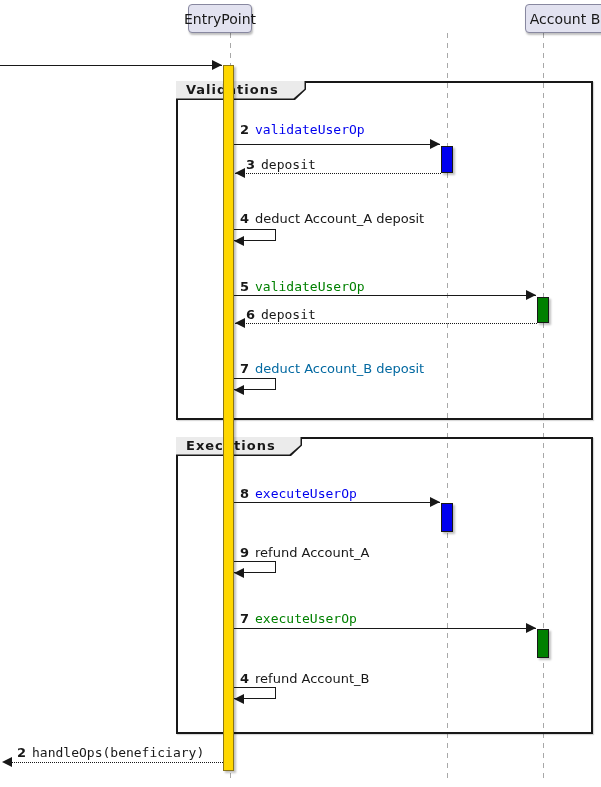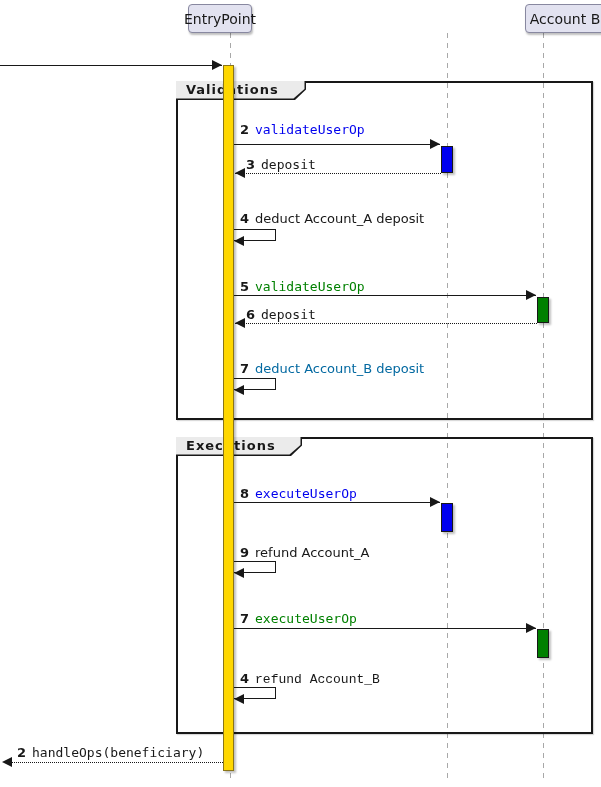--- a/index.html
+++ b/index.html
@@ -140,21 +140,21 @@
   <div class="self-loop" style="left:234px;top:561px"></div>
   <div class="head-left" style="left:234px;top:568px"></div>
 
   <div class="msg-label" style="left:240px;top:612px">
     <span class="num">7</span><span class="txt mono" style="color: rgb(0, 128, 0);">executeUserOp</span>
   </div>
   <div class="arrow" style="left:234px;top:628px;width:302px"></div>
   <div class="head-right" style="left:526px;top:623px"></div>
 
   <div class="msg-label" style="left:240px;top:672px">
-    <span class="num">4</span><span class="txt plain" style="color: rgb(24, 24, 24); font-family: Liberation Mono, monospace;">refund Account_B</span>
+    <span class="num">4</span><span class="txt plain" style="color: rgb(24, 24, 24);">refund Account_B</span>
   </div>
   <div class="self-loop" style="left:234px;top:687px"></div>
   <div class="head-left" style="left:234px;top:694px"></div>
 
   <div class="msg-label" style="left:17px;top:746px">
     <span class="num">2</span><span class="txt mono" style="color: rgb(24, 24, 24);">handleOps(beneficiary)</span>
   </div>
   <div class="arrow dotted" style="left:4px;top:762px;width:219px"></div>
   <div class="head-left" style="left:2px;top:757px"></div>
 

